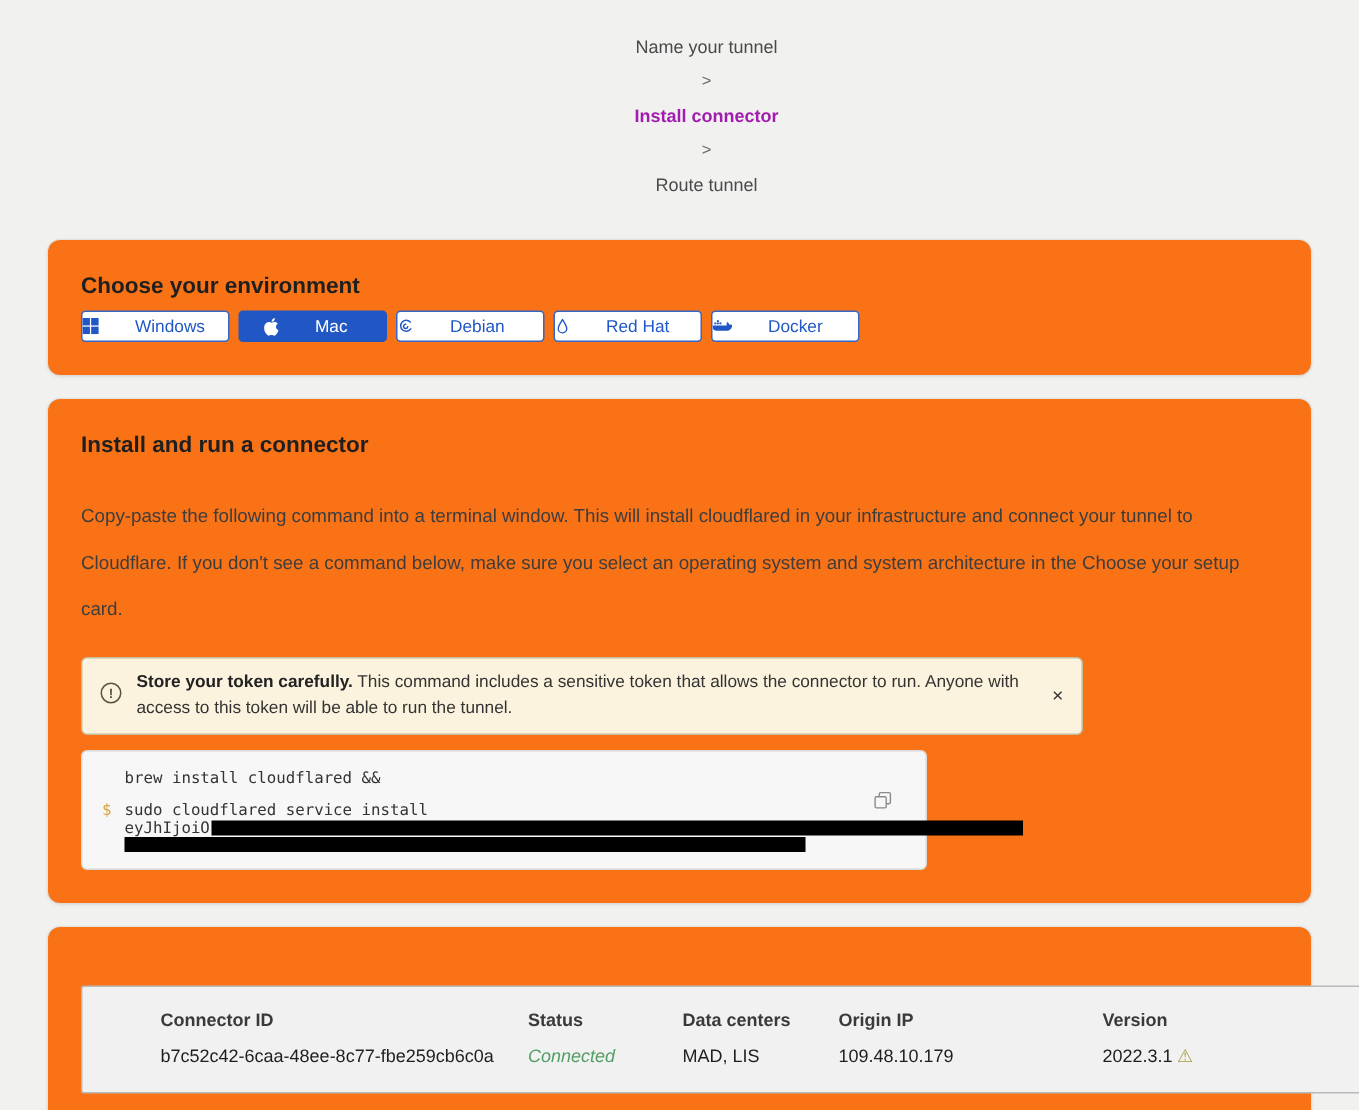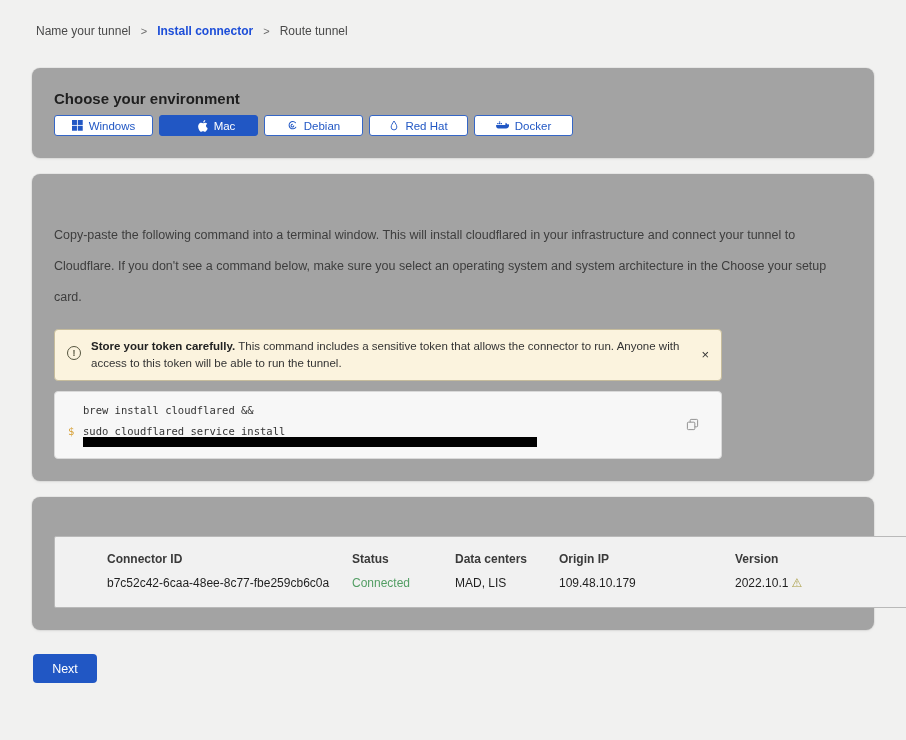--- a/index.html
+++ b/index.html
@@ -7,42 +7,42 @@
   body {
     background:#f1f1f0;
     font-family:"Liberation Sans","DejaVu Sans",sans-serif;
     color:#222;
     overflow:hidden;
   }
   
   .breadcrumb {
     display:flex; align-items:center; gap:10px;
     padding:24px 0 0 36px;
-    font-size:12px; color:#4a4a4a;
+    font-size:12px; color:#4a4a4a;flex-direction:column;
   }
   .crumb { cursor:default; }
-  .crumb.active { font-weight:bold; color:#1d4ed8; }
+  .crumb.active { font-weight:bold; color:#a21caf; }
   .crumb-sep { color:#6b6b6b; font-size:11px; }
 
   
   .card {
     width:842px; margin:16px 0 0 32px;
-    background:#a3a3a3; border-radius:8px;
+    background:#f97316; border-radius:8px;
     box-shadow:0 0 0 1px rgba(0,0,0,0.04), 0 1px 3px rgba(0,0,0,0.07);
     padding:22px;
   }
   .card:first-of-type { margin-top:30px; }
   .card-title { font-size:15px; font-weight:bold; color:#1f1f1f; }
 
   
   .os-label { margin-top:27px; font-size:12.5px; color:#323232; }
   .os-row { display:flex; gap:6px; margin-top:8px; }
   .os-btn {
     width:99px; height:21px;
-    display:flex; align-items:center; justify-content:center; gap:6px;
+    display:flex; align-items:center; gap:24px;
     border:1px solid #3566c6; border-radius:3px;
     background:#fff; color:#2157c4;
     font-size:11.5px; font-family:inherit; cursor:pointer;
   }
   .os-btn.selected { background:#2157c4; border-color:#2157c4; color:#fff;padding-left:16px; }
   .os-btn svg { display:block; }
 
   
   .install-desc {
     margin-top:24px; font-size:12.5px; line-height:31px;
@@ -61,21 +61,21 @@
     display:flex; align-items:center; justify-content:center;
     font-size:9px; font-weight:bold; color:#55553f;
   }
   .warn-text { flex:1; }
   .warn-text b { color:#222;text-align:right; }
   .warn-close {
     flex:0 0 auto; border:none; background:transparent; cursor:pointer;
     font-size:13px; color:#333; line-height:1; margin:10px 2px 0 6px;
   }
   .code-block {
-    margin-top:10px; width:668px; position:relative;
+    margin-top:10px; width:564px; position:relative;
     background:#f7f7f7; border:1px solid #d9d9d9; border-radius:4px;
     padding:13px 14px 11px 28px;
     font-family:"DejaVu Sans Mono","Liberation Mono",monospace;
     font-size:10.5px; color:#333; line-height:11px;
   }
   .code-line1 { margin-bottom:10px; }
   .code-line2 { position:relative; }
   .code-prompt { position:absolute; left:-15px; top:0; color:#d8a43f; }
   .token-line { margin-top:0.5px; white-space:nowrap; }
   .redact {
@@ -95,21 +95,21 @@
     padding:15px 0 17px 52px;
   }
   .conn-grid {
     display:grid;
     grid-template-columns:245px 103px 104px 176px auto;
     row-gap:10px;
     font-size:12px;
   }
   .conn-head { font-weight:bold; color:#3a3a3a; }
   .conn-cell { color:#1f1f1f; }
-  .status-connected { color:#539e64; }
+  .status-connected { color:#539e64;font-style:italic; }
   .version-warn { color:#a79a3d; font-size:12px; margin-left:3px; }
 
   
   .next-btn {
     margin:24px 0 0 33px;
     width:64px; height:29px;
     background:#2157c4; color:#fff;
     border:none; border-radius:4px;
     font-size:12.5px; font-family:inherit; cursor:pointer;
   }
@@ -184,32 +184,36 @@
         </svg>
       </span>
       <span>Docker</span>
     </button>
 
   </div>
 </section>
 
 
 <section class="card">
+  <h2 class="card-title">Install and run a connector</h2>
   <p class="install-desc">Copy-paste the following command into a terminal window. This will install cloudflared in your infrastructure and connect your tunnel to Cloudflare. If you don't see a command below, make sure you select an operating system and system architecture in the Choose your setup card.</p>
 
   <div class="warn-banner">
     <span class="warn-icon">!</span>
     <span class="warn-text"><b>Store your token carefully.</b><span> This command includes a sensitive token that allows the connector to run. Anyone with access to this token will be able to run the tunnel.</span></span>
     <button class="warn-close">×</button>
   </div>
 
   <div class="code-block">
     <div class="code-line1">brew install cloudflared &amp;&amp;</div>
     <div class="code-line2">
       <span class="code-prompt">$</span><span>sudo cloudflared service install</span>
+    </div>
+    <div class="token-line">
+      <span>eyJhIjoiO</span><span class="redact redact-1"></span>
     </div>
     <div class="redact redact-2"></div>
     <button class="copy-btn">
       <svg width="13" height="13" viewBox="0 0 14 14">
         <rect x="4.5" y="1.5" width="8" height="8" rx="1" fill="none" stroke="#8a8a8a" stroke-width="1"></rect>
         <rect x="1.5" y="4.5" width="8" height="8" rx="1" fill="#f7f7f7" stroke="#8a8a8a" stroke-width="1"></rect>
       </svg>
     </button>
   </div>
 </section>
@@ -223,21 +227,21 @@
       <div class="conn-head">Status</div>
       <div class="conn-head">Data centers</div>
       <div class="conn-head">Origin IP</div>
       <div class="conn-head">Version</div>
 
       <div class="conn-cell">b7c52c42-6caa-48ee-8c77-fbe259cb6c0a</div>
       <div class="conn-cell status-connected">Connected</div>
       <div class="conn-cell">MAD, LIS</div>
       <div class="conn-cell">109.48.10.179</div>
       <div class="conn-cell">
-        <span>2022.10.1</span><span class="version-warn">⚠</span>
+        <span>2022.3.1</span><span class="version-warn">⚠</span>
       </div>
     </div>
   </div>
 </section>
 
 
 <button class="next-btn">Next</button>
 
 
 

